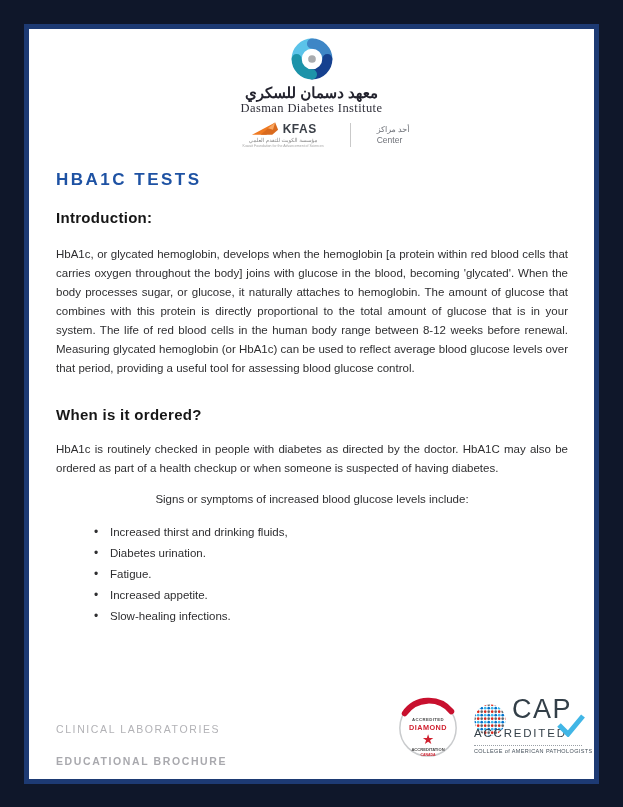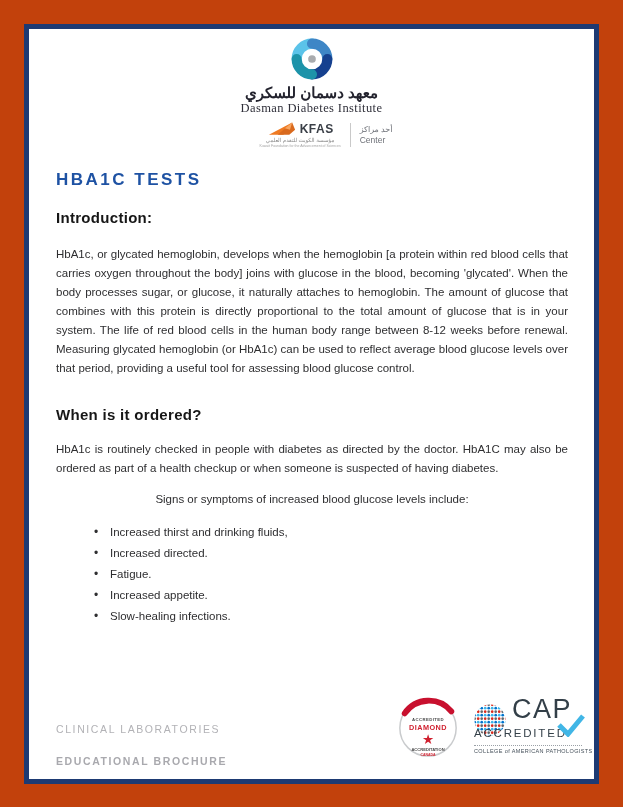--- a/index.html
+++ b/index.html
@@ -1,27 +1,27 @@
 <!DOCTYPE html>
 <html><head>
 <meta charset="utf-8">
 <style>
   * { margin:0; padding:0; box-sizing:border-box; }
   html,body { width:623px; height:807px; background:#ffffff; font-family:"Liberation Sans", sans-serif; }
-  .canvas { position:relative; width:623px; height:807px; background:#c2410c; overflow:hidden; }
+  .canvas { position:relative; width:623px; height:807px; background:#0f172a; overflow:hidden; }
   .page {
     position:absolute; left:24px; top:24px; width:575px; height:760px;
     border:5px solid #1d3a73; background:#fff;
   }
   
   .header { position:absolute; left:0; top:6px; width:100%; text-align:center; }
   .swirl { display:block; margin:0 auto; }
   .arabic-name { font-size:15px; font-weight:bold; color:#23232e; line-height:17px; margin-top:1px; }
   .english-name { font-family:"Liberation Serif", serif; font-size:12.5px; color:#30303a; letter-spacing:0.4px; line-height:15px; }
-  .kfas-row { margin-top:5px; display:flex; justify-content:center; align-items:center; gap:9px;padding-left:29px; }
+  .kfas-row { margin-top:5px; display:flex; justify-content:center; align-items:center; gap:26px;padding-left:29px; }
   .kfas-block { display:flex; flex-direction:column; align-items:center; }
   .kfas-top { display:flex; align-items:center; gap:3px; }
   .kfas-word { font-size:12px; font-weight:bold; color:#3a3f47; letter-spacing:0.5px; }
   .kfas-ar { font-size:5.5px; color:#8a8a8a; line-height:7px; }
   .kfas-en { font-size:3.5px; color:#a5a5a5; line-height:4px; }
   .kfas-divider { width:1px; height:24px; background:#c9c9c9; }
   .center-block { display:flex; flex-direction:column; align-items:flex-start; }
   .center-ar { font-size:8px; font-weight:normal; color:#6d7077; line-height:10px; }
   .center-en { font-size:8.5px; color:#6d7077; line-height:10px; }
   
@@ -92,21 +92,21 @@
     <div class="sec-h intro-h">Introduction:</div>
     <div class="para para1">HbA1c, or glycated hemoglobin, develops when the hemoglobin [a protein within red blood cells that carries oxygen throughout the body] joins with glucose in the blood, becoming 'glycated'. When the body processes sugar, or glucose, it naturally attaches to hemoglobin. The amount of glucose that combines with this protein is directly proportional to the total amount of glucose that is in your system. The life of red blood cells in the human body range between 8-12 weeks before renewal. Measuring glycated hemoglobin (or HbA1c) can be used to reflect average blood glucose levels over that period, providing a useful tool for assessing blood glucose control.</div>
 
     <div class="sec-h ordered-h">When is it ordered?</div>
     <div class="para para2">HbA1c is routinely checked in people with diabetes as directed by the doctor. HbA1C may also be ordered as part of a health checkup or when someone is suspected of having diabetes.</div>
 
     <div class="signs-line">Signs or symptoms of increased blood glucose levels include:</div>
 
     <ul class="bullet-list">
       <li>Increased thirst and drinking fluids,</li>
-      <li>Increased directed.</li>
+      <li>Diabetes urination.</li>
       <li>Fatigue.</li>
       <li>Increased appetite.</li>
       <li>Slow-healing infections.</li>
     </ul>
 
     <div class="footer-left">
       <div class="footer-line1">CLINICAL LABORATORIES</div>
       <div class="footer-line2">EDUCATIONAL BROCHURE</div>
     </div>
 

